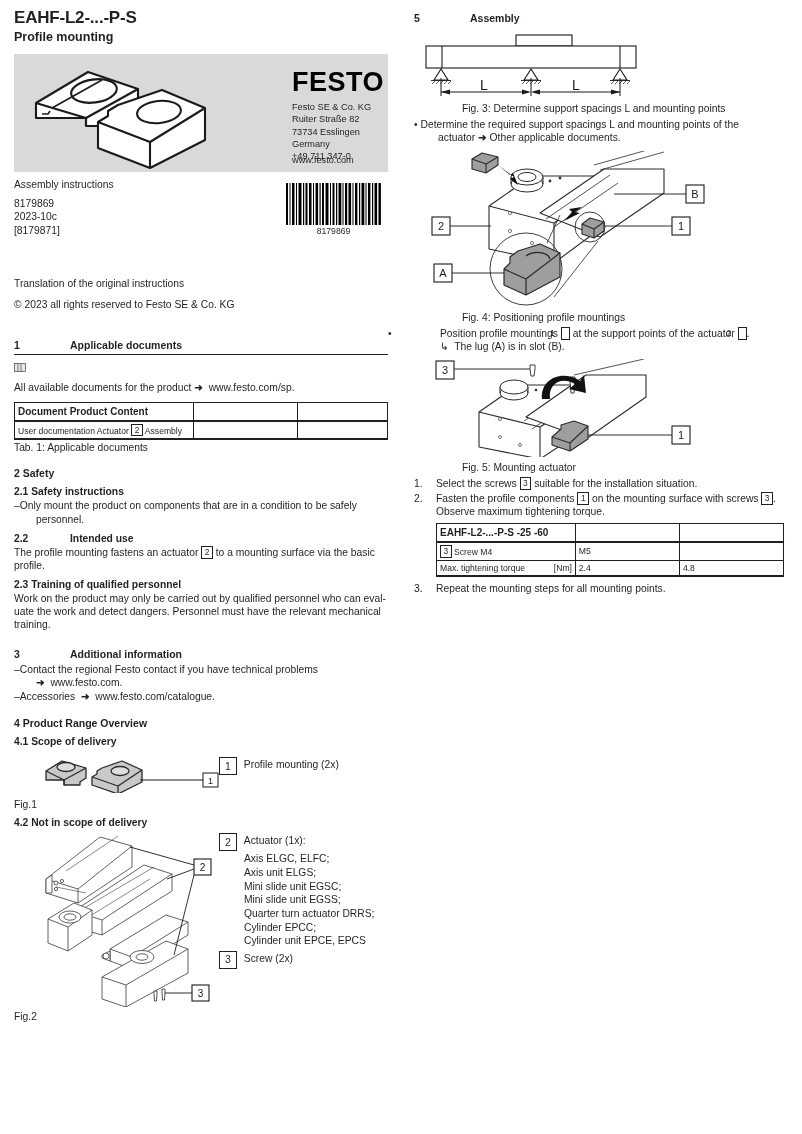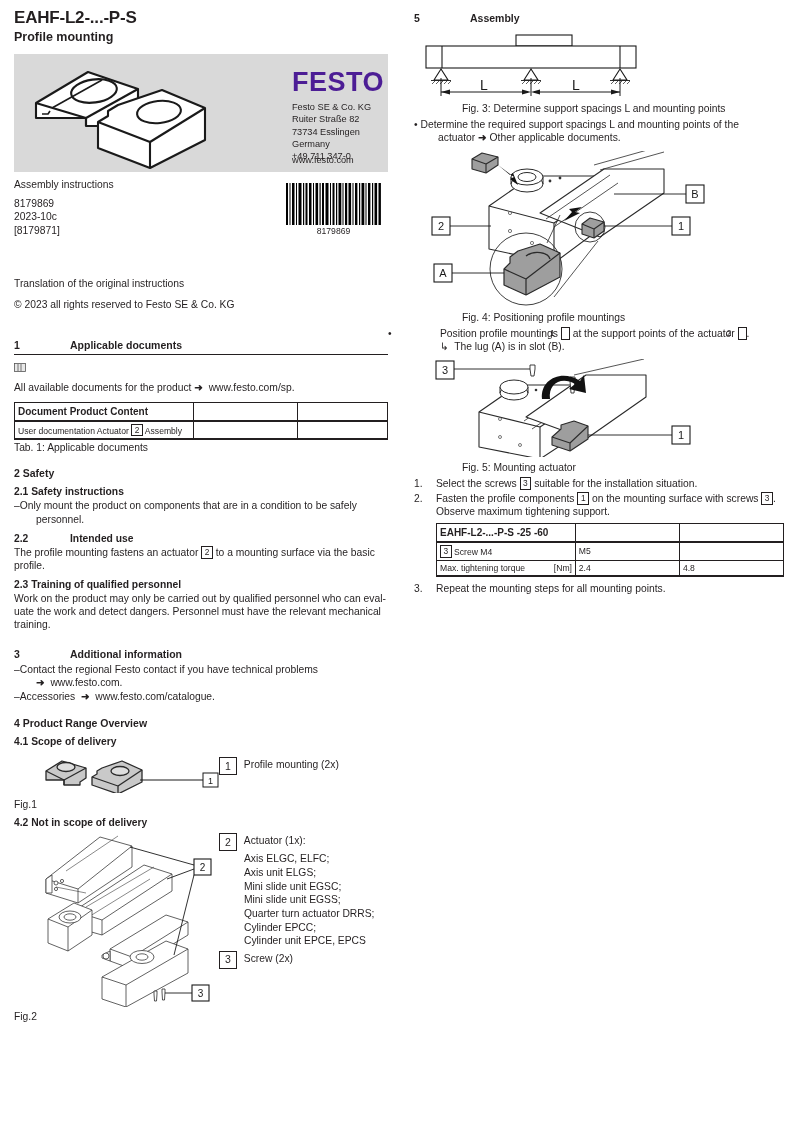--- a/index.html
+++ b/index.html
@@ -54,21 +54,21 @@
     text-align: center; min-width: 14px;
   }
 
   
   .prod-band {
     position: relative; height: 118px; background: #d9d9d9; margin-bottom: 3px;
   }
   .festo-logo {
     position: absolute; left: 278px; top: 13px;
     font-size: 27px; font-weight: bold; letter-spacing: 0.5px;
-    font-family: "Liberation Sans", sans-serif; color: #4c1d95;
+    font-family: "Liberation Sans", sans-serif; color: #000000;
   }
   .festo-addr { position: absolute; left: 278px; top: 47px; font-size: 9.2px; line-height: 1.34; color: #231f20; }
   .festo-web  { position: absolute; left: 278px; top: 101px; font-size: 9.2px; color: #231f20; }
   .band-art { position: absolute; left: 8px; top: 2px; }
   .barcode { height: 42px; width: 99px; }
   .barcode-num { font-size: 8.6px; margin-top: 1px; }
 
   
   table.dt { border-collapse: collapse; width: 100%; table-layout: fixed; }
   table.dt td { border-left: 0.8px solid #231f20; border-right: 0.8px solid #231f20;
@@ -615,21 +615,21 @@
       </span>
     </div>
 
     <div class="step">
       <span class="sn">2.</span>
       <span class="stxt">
         <span>Fasten the profile components</span>
         <span class="ref">1</span>
         <span>on the mounting surface with screws</span>
         <span class="ref">3</span><span>.</span><br>
-        <span>Observe maximum tightening support.</span>
+        <span>Observe maximum tightening torque.</span>
       </span>
     </div>
 
     <table class="dt" style="width:348px;margin:4px 0 4px 22px;">
       <colgroup>
           <col style="width:40%">
           <col style="width:30%">
           <col style="width:30%">
         </colgroup>
       <tbody>

